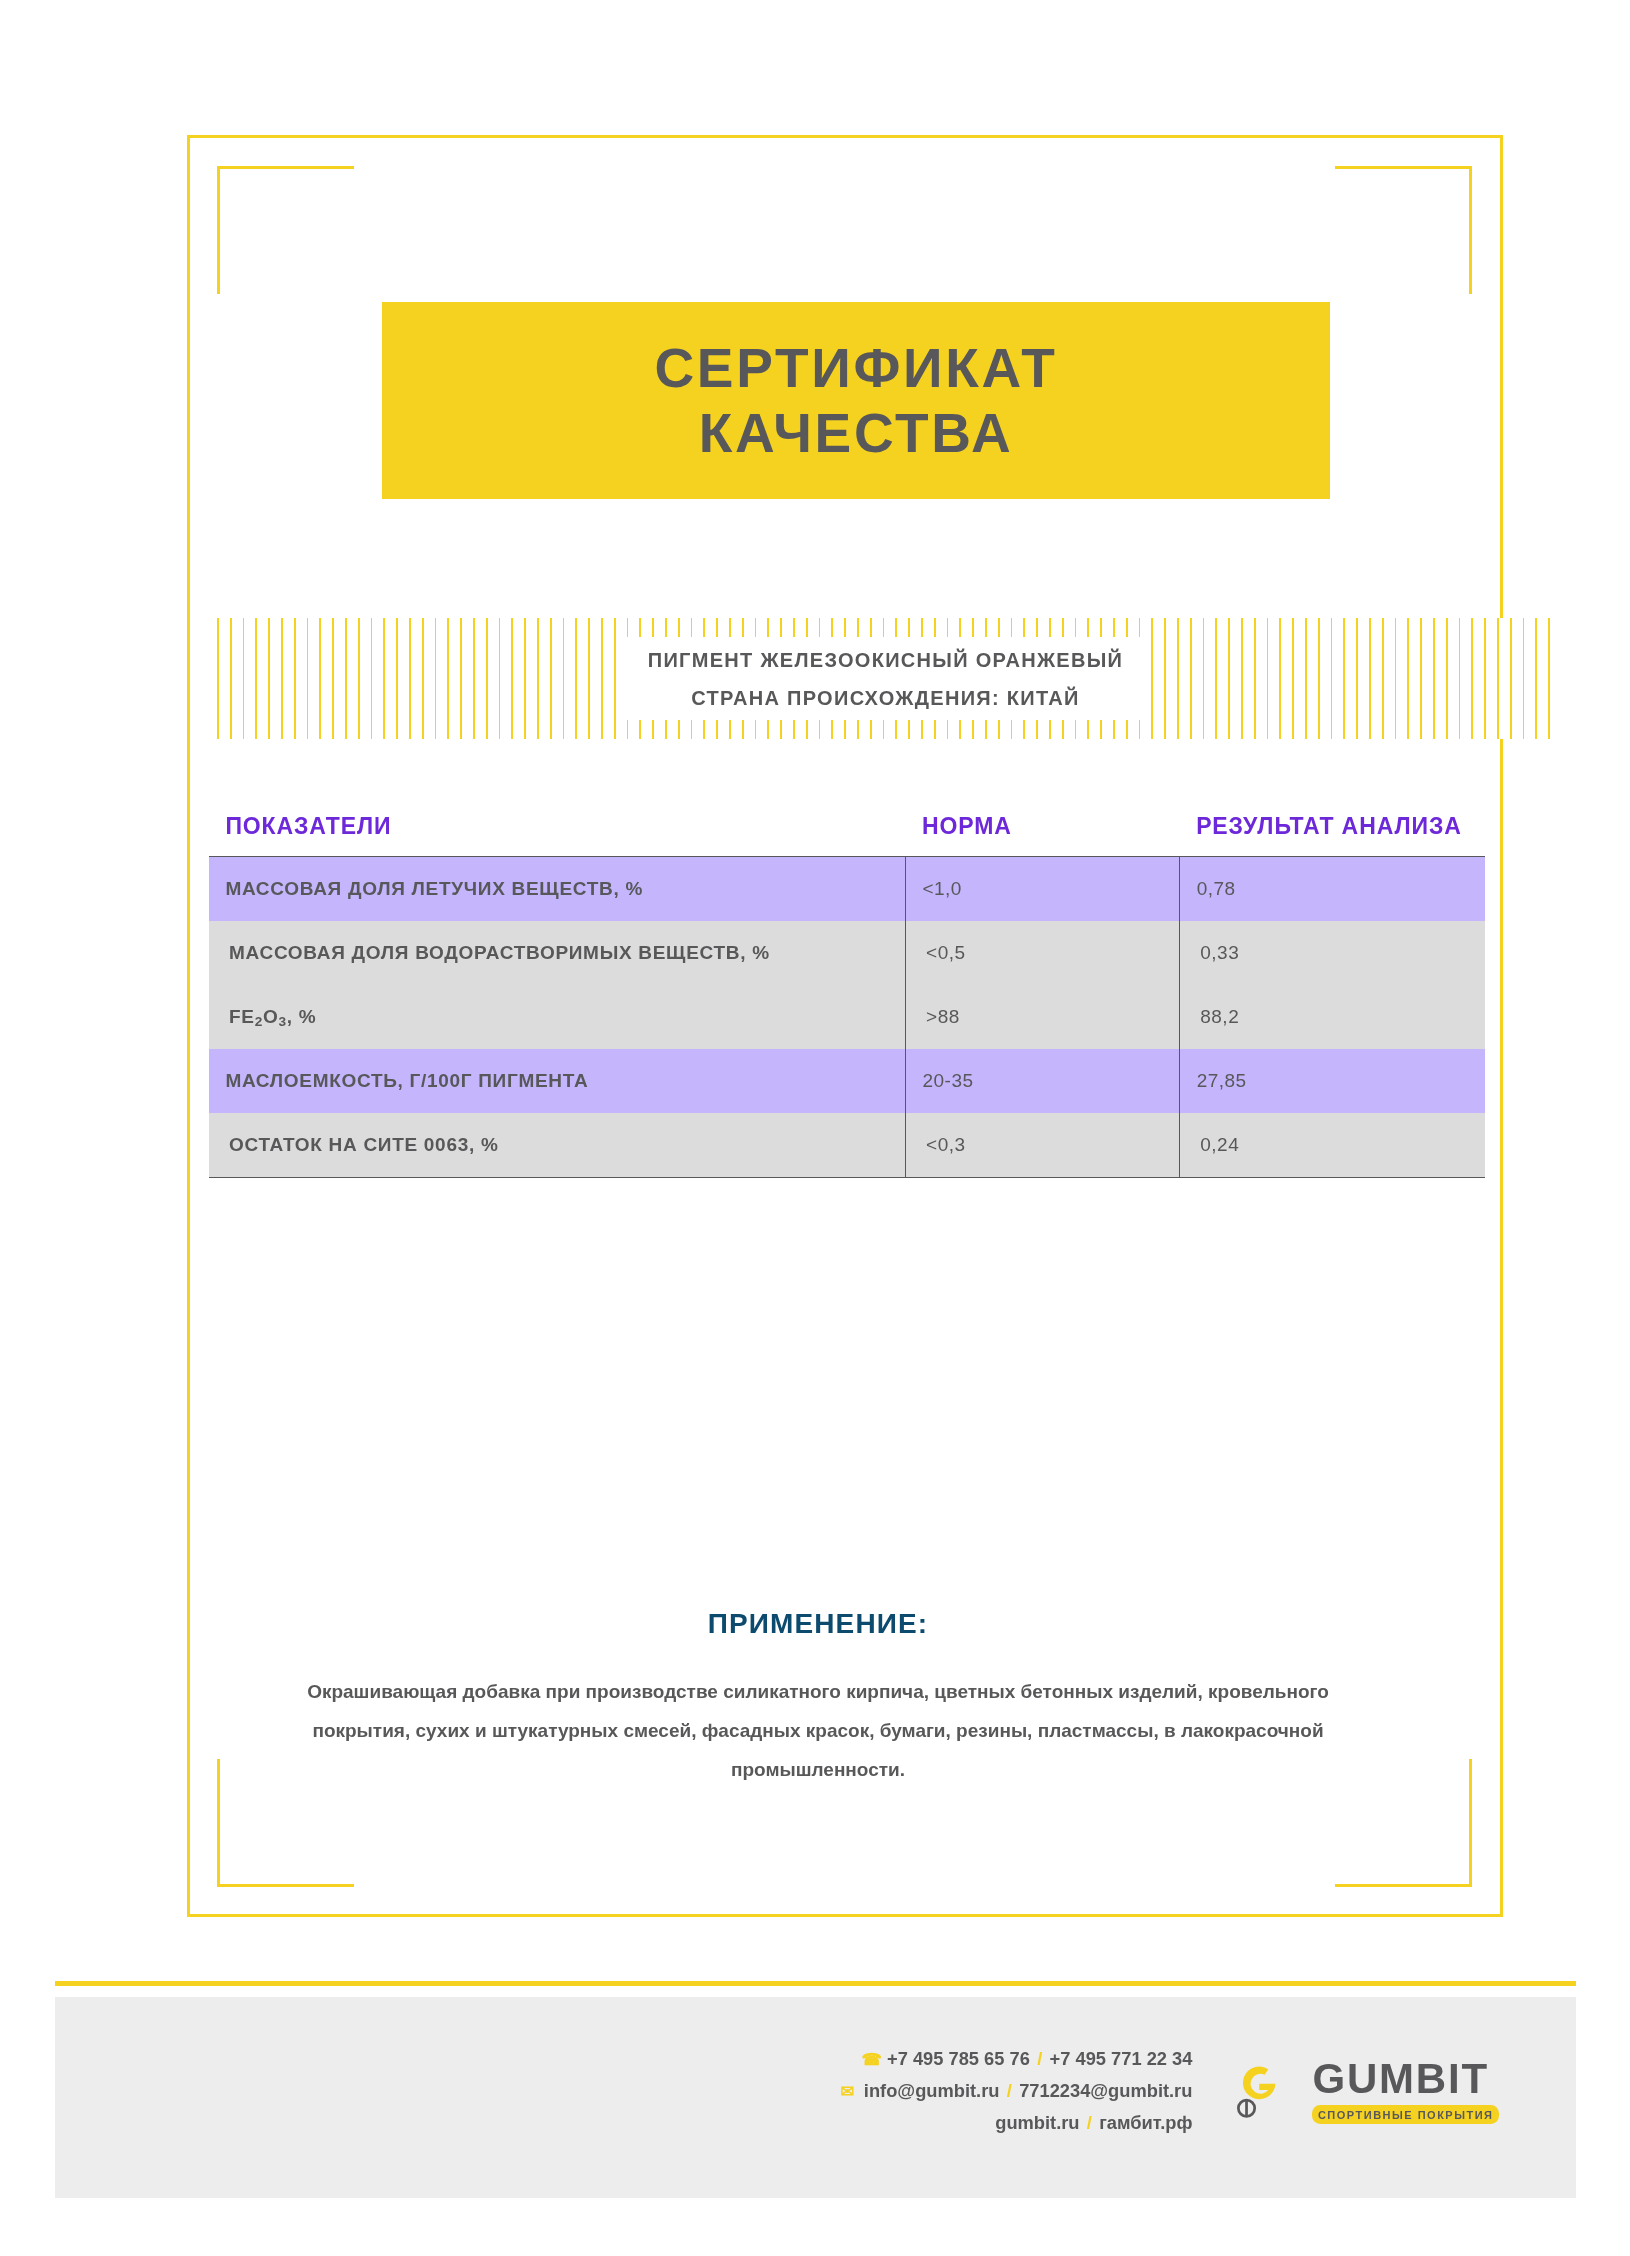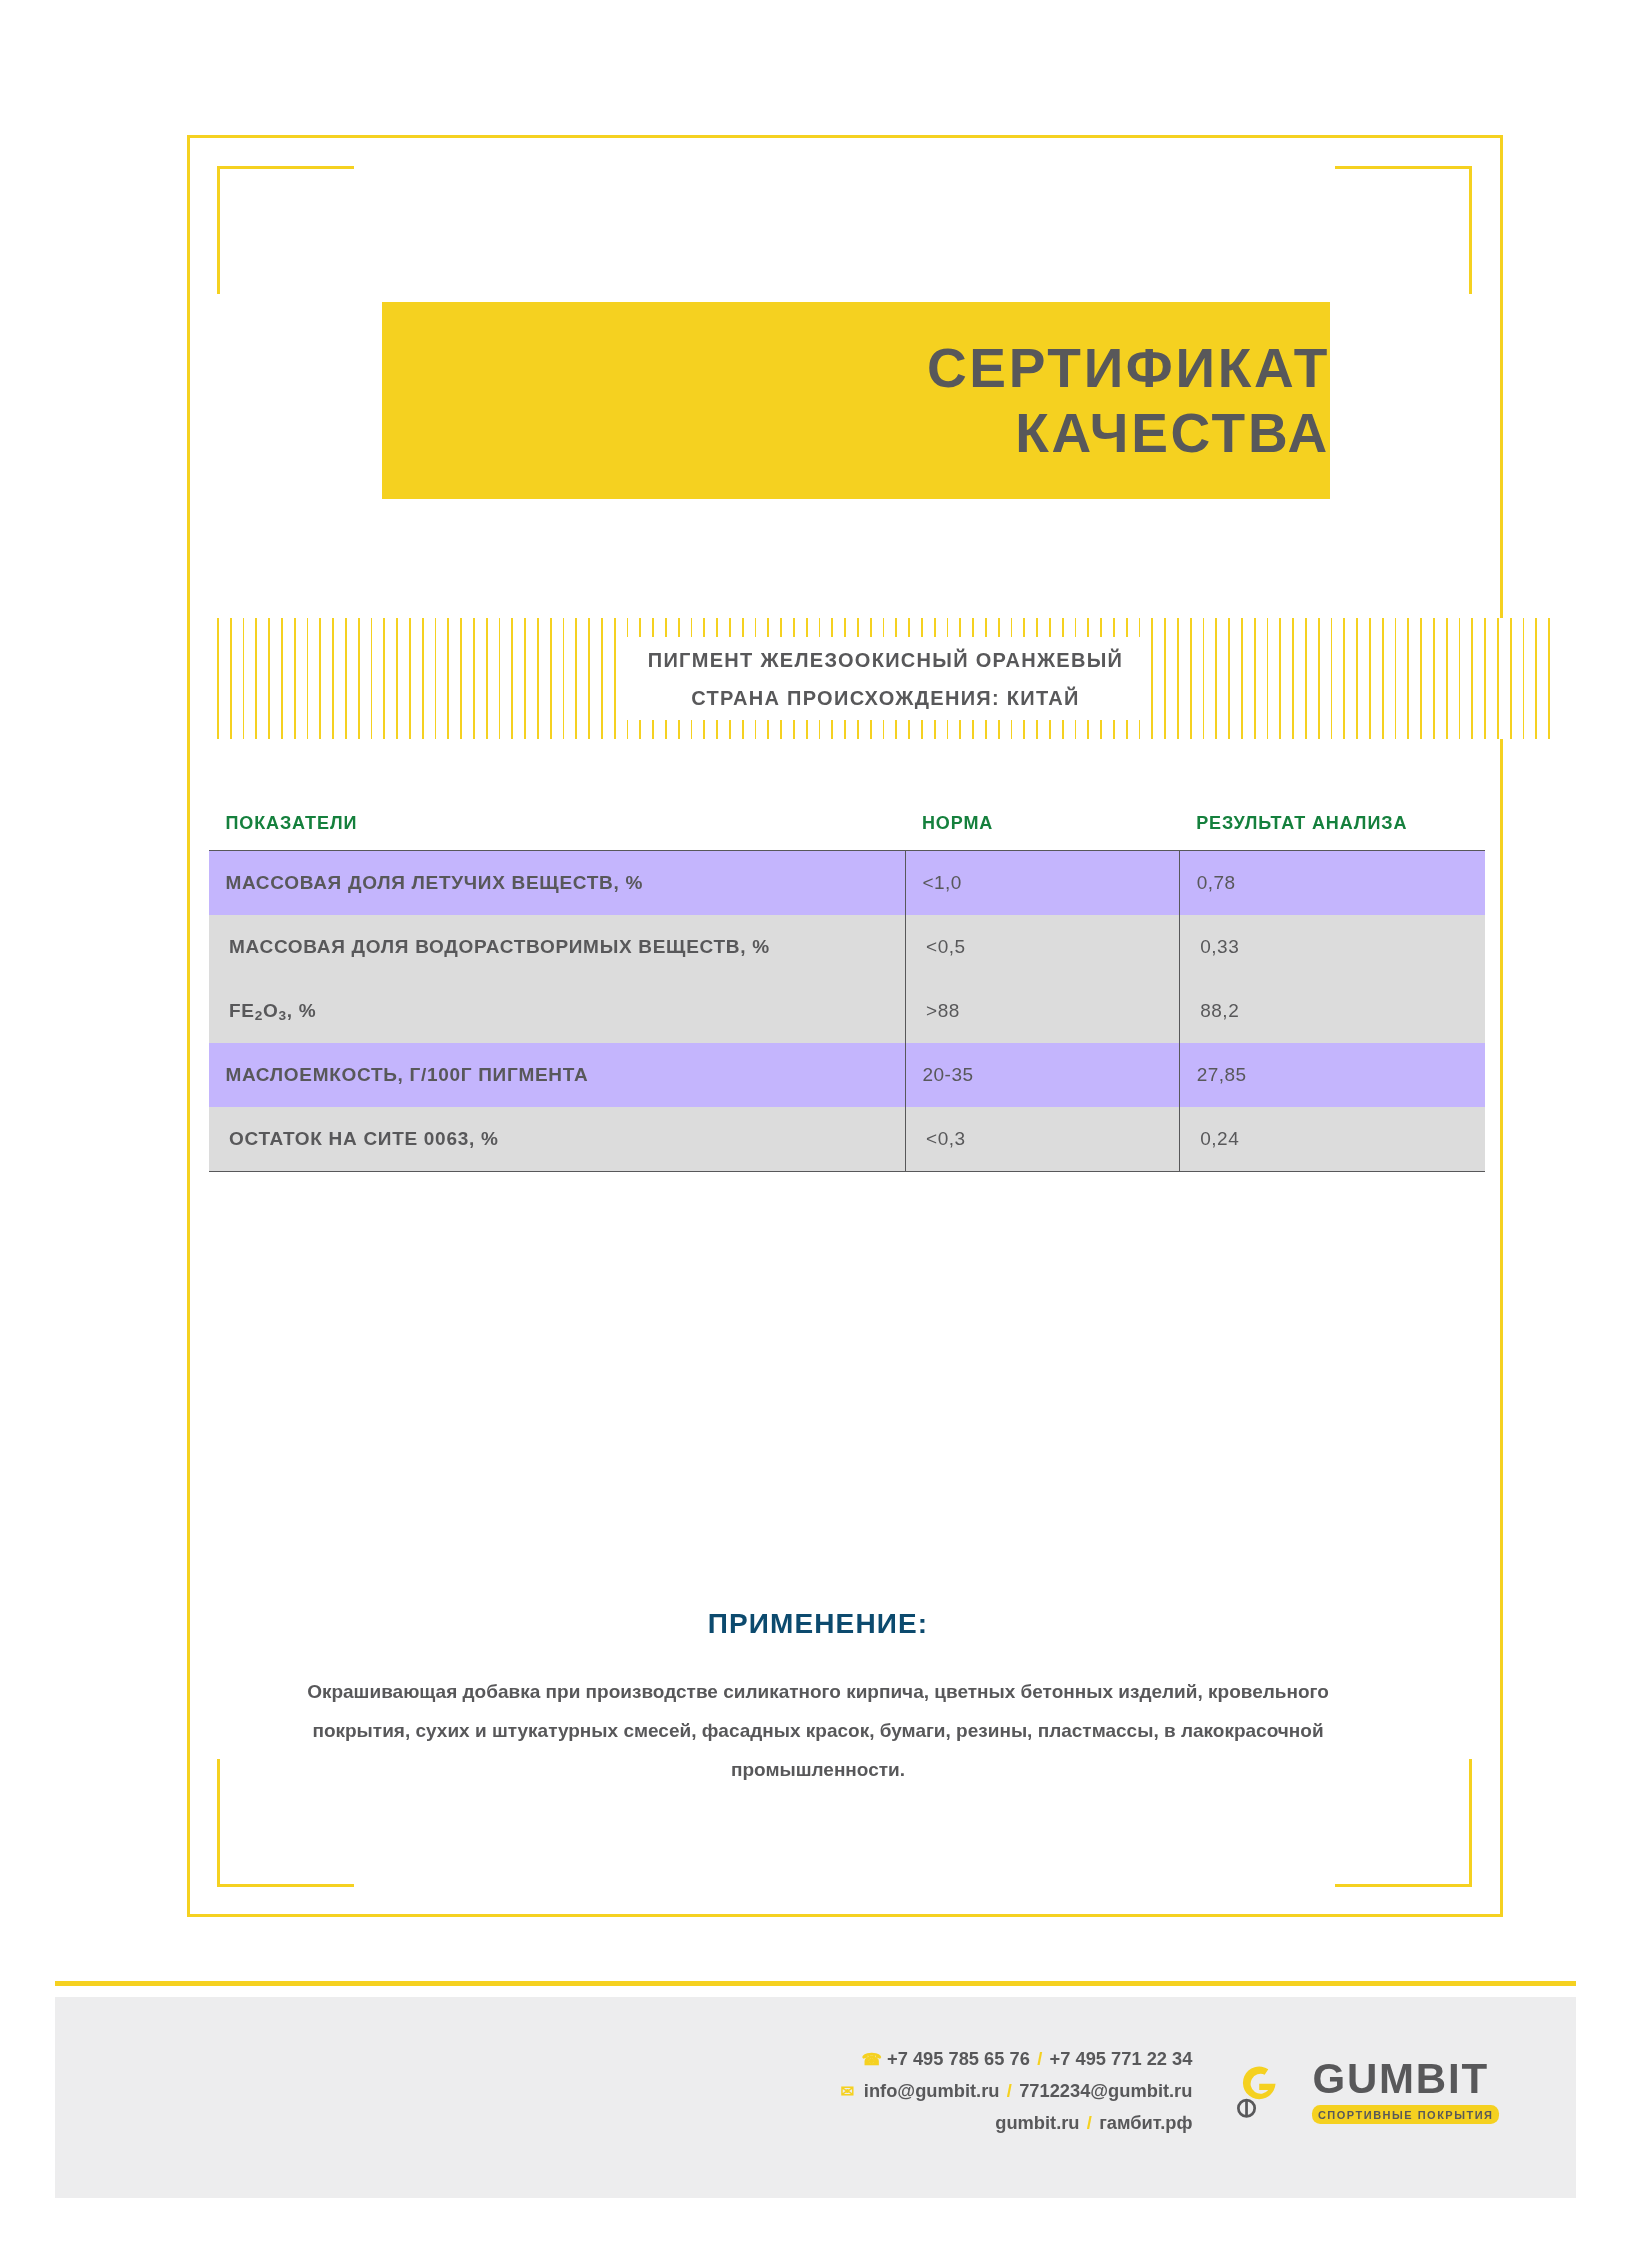--- a/index.html
+++ b/index.html
@@ -47,21 +47,21 @@
   
   .title-band {
     position: absolute;
     left: 382px;
     top: 302px;
     width: 948px;
     height: 197px;
     background: #f5d120;
     display: flex;
     flex-direction: column;
-    align-items: flex-end;
+    align-items: center;
     justify-content: center;
   }
   .title-line {
     font-size: 55px;
     font-weight: bold;
     letter-spacing: 2.7px;
     color: #58585a;
     line-height: 1.18;
     text-transform: uppercase;
   }
@@ -109,24 +109,24 @@
     border-collapse: collapse;
     width: 100%;
     table-layout: fixed;
   }
   table.spec col.c1 { width: 696px; }
   table.spec col.c2 { width: 274px; }
   table.spec col.c3 { width: 305px; }
 
   table.spec thead th {
     text-align: left;
-    font-size: 18px;
+    font-size: 23px;
     font-weight: bold;
     letter-spacing: 0.9px;
-    color: #15803d;
+    color: #6d28d9;
     padding: 0 0 16.4px 16.4px;
     text-transform: uppercase;
     vertical-align: bottom;
     border-bottom: 1.8px solid #58585a;
   }
   table.spec tbody td {
     font-size: 19px;
     padding: 15.5px 0 15.5px 16.4px;
     color: #58585a;
     vertical-align: middle;

